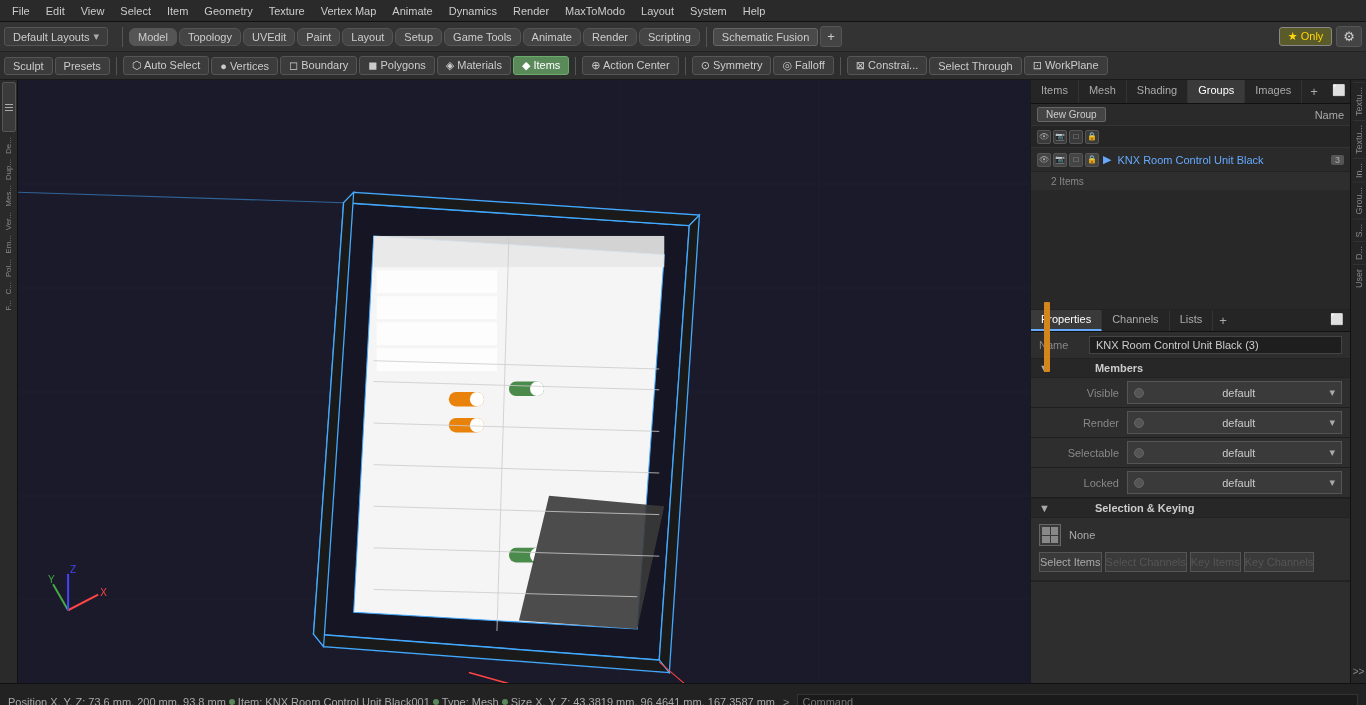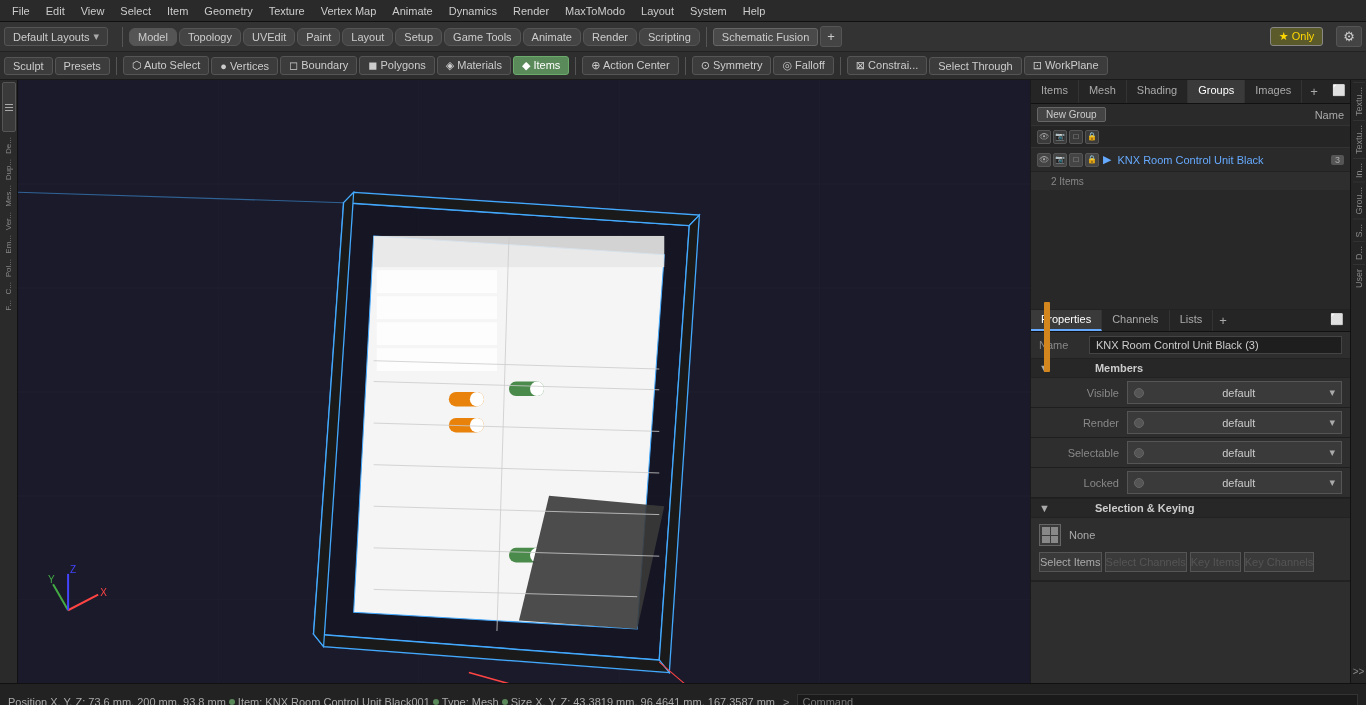--- a/index.html
+++ b/index.html
@@ -12,21 +12,21 @@
     
     #toolbar1 { display: flex; align-items: center; background: #333; height: 30px; border-bottom: 1px solid #222; padding: 0 4px; gap: 2px; }
     .toolbar1-btn { background: #444; border: 1px solid #555; color: #ccc; padding: 2px 8px; font-size: 11px; border-radius: 6px; cursor: pointer; white-space: nowrap; }
     .toolbar1-btn.active { background: #555; }
     .toolbar1-separator { width: 1px; background: #555; height: 20px; margin: 0 4px; }
     .plus-btn { background: #444; border: 1px solid #555; color: #ccc; padding: 2px 6px; font-size: 13px; border-radius: 3px; cursor: pointer; }
     .schematic-btn { background: #4a4a4a; border: 1px solid #666; color: #ccc; padding: 2px 8px; font-size: 11px; border-radius: 3px; cursor: pointer; }
     .star-btn { background: #5a5a2a; border: 1px solid #888; color: #ffd700; padding: 2px 8px; font-size: 11px; border-radius: 3px; cursor: pointer; }
     .settings-btn { background: #444; border: 1px solid #555; color: #ccc; padding: 2px 6px; font-size: 13px; border-radius: 3px; cursor: pointer; }
     #toolbar1-layout { display: flex; align-items: center; gap: 2px; }
-    #toolbar1-right { margin-left: auto; display: flex; align-items: center; gap: 13px; justify-content: center; }
+    #toolbar1-right { margin-left: auto; display: flex; align-items: center; gap: 4px; justify-content: center; }
 
     
     #toolbar2 { display: flex; align-items: center; background: #2e2e2e; height: 28px; border-bottom: 1px solid #1a1a1a; padding: 0 4px; gap: 2px; }
     .tb2-btn { background: #3c3c3c; border: 1px solid #555; color: #ccc; padding: 2px 8px; font-size: 11px; border-radius: 3px; cursor: pointer; white-space: nowrap; }
     .tb2-btn.active { background: #5a8a5a; border-color: #6aaa6a; color: #fff; }
     .tb2-separator { width: 1px; background: #555; height: 18px; margin: 0 4px; }
 
     
     #main { display: flex; height: calc(705px - 22px - 30px - 28px - 22px); }
 

